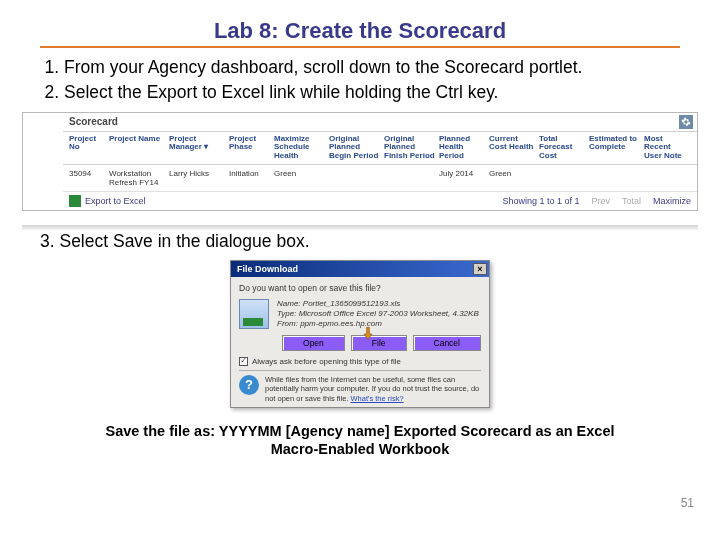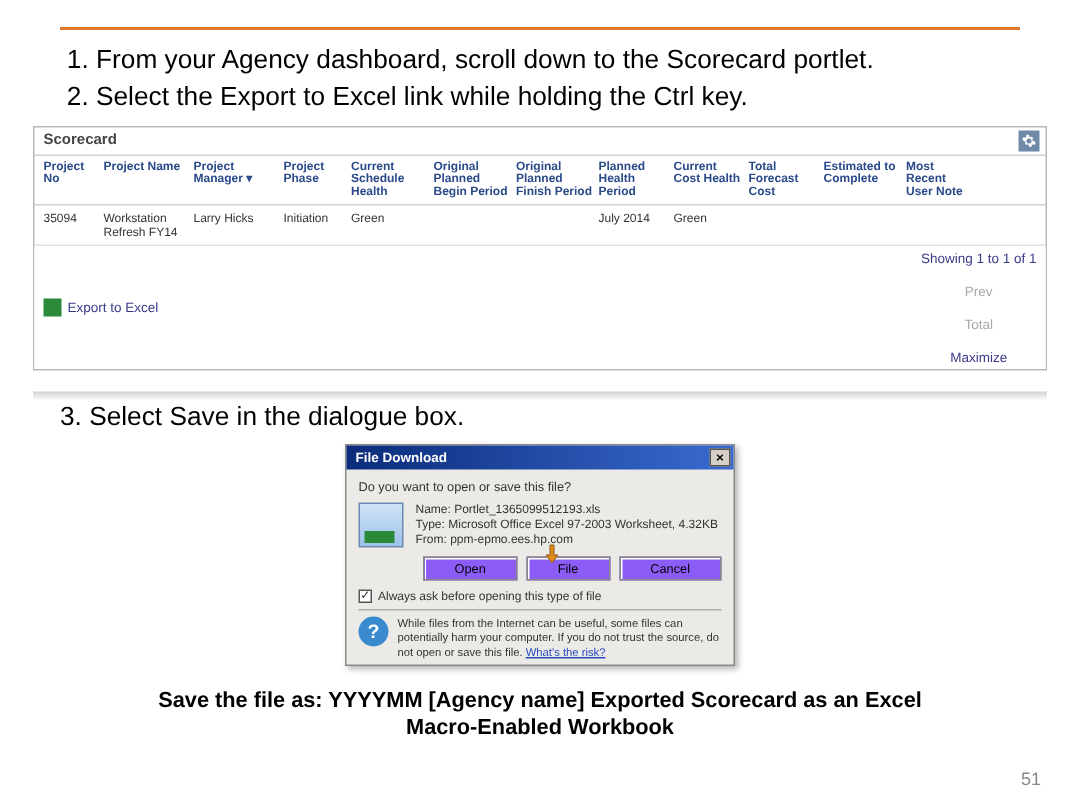--- a/index.html
+++ b/index.html
@@ -34,20 +34,21 @@
     line-height: 1.3;
   }
   ol.steps li { margin-bottom: 2px; }
 
   
   .scorecard {
     border: 1px solid #b8b8b8;
     margin: 4px -18px 14px -18px;
     background: #fff;
     font-size: 8px;
+    padding-left: 40px;
   }
   .sc-titlebar {
     display: flex;
     justify-content: space-between;
     align-items: center;
     padding: 2px 4px 2px 6px;
     border-bottom: 1px solid #cfcfcf;
     font-size: 10px;
     color: #444;
     font-weight: bold;
@@ -82,21 +83,21 @@
     color: #3a3a8a;
     font-size: 9px;
     background: #fff;
   }
   .sc-foot-left { display: flex; align-items: center; gap: 4px; }
   .sc-xls {
     width: 12px; height: 12px;
     background: #2a8a3a;
     display: inline-block;
   }
-  .sc-foot-right { display: flex; align-items: center; gap: 12px; flex-direction: column; }
+  .sc-foot-right { display: flex; align-items: center; gap: 12px; }
   .sc-foot-right .dim { color: #aaa; }
   .sc-shadow { height: 6px; background: linear-gradient(to bottom, rgba(0,0,0,0.18), transparent); margin: 0 -18px 0 -18px; }
 
   .step3 {
     font-size: 17.5px;
     margin: 0 0 8px 0;
   }
 
   
   .dialog {
@@ -137,21 +138,21 @@
     border: 1px solid #6a8ab0;
     position: relative;
   }
   .dlg-fileicon::after {
     content: "";
     position: absolute;
     left: 3px; top: 18px;
     width: 20px; height: 8px;
     background: #2a8a3a;
   }
-  .dlg-meta div { line-height: 1.25; }
+  .dlg-meta div { line-height: 1.25; font-style: italic; }
   .dlg-btns {
     display: flex;
     justify-content: flex-end;
     gap: 6px;
     margin: 4px 0 6px 0;
     position: relative;
   }
   .dlg-btn {
     background: #8b5cf6;
     border: 1px solid #888;
@@ -188,29 +189,30 @@
   .savetext {
     text-align: center;
     font-size: 14.5px;
     font-weight: bold;
     line-height: 1.25;
     margin: 4px 40px 0 40px;
   }
   .pagenum {
     position: absolute;
     right: 26px;
-    bottom: 14px;
+    bottom: 30px;
     font-size: 12px;
     color: #888;
   }
 </style>
 </head>
 <body>
 
 <div class="slide">
+  <h1 class="title">Lab 8: Create the Scorecard</h1>
   <div class="underline"></div>
 
   <ol class="steps">
     <li>From your Agency dashboard, scroll down to the Scorecard portlet.</li>
     <li>Select the Export to Excel link while holding the Ctrl key.</li>
   </ol>
 
   <div class="scorecard">
     <div class="sc-titlebar">
       <span>Scorecard</span>
@@ -218,21 +220,21 @@
         <svg viewBox="0 0 24 24">
             <path d="M12 8a4 4 0 100 8 4 4 0 000-8zm9 4a7 7 0 01-.1 1.2l2 1.6-2 3.4-2.4-1a7 7 0 01-2 1.2l-.4 2.6h-4l-.4-2.6a7 7 0 01-2-1.2l-2.4 1-2-3.4 2-1.6A7 7 0 013 12a7 7 0 01.1-1.2l-2-1.6 2-3.4 2.4 1a7 7 0 012-1.2L8 2h4l.4 2.6a7 7 0 012 1.2l2.4-1 2 3.4-2 1.6c.1.4.2.8.2 1.2z"></path>
           </svg>
       </span>
     </div>
     <div class="sc-head">
       <div>Project No</div>
       <div>Project Name</div>
       <div>Project Manager ▾</div>
       <div>Project Phase</div>
-      <div>Current Schedule Health</div>
+      <div>Maximize Schedule Health</div>
       <div>Original Planned Begin Period</div>
       <div>Original Planned Finish Period</div>
       <div>Planned Health Period</div>
       <div>Current Cost Health</div>
       <div>Total Forecast Cost</div>
       <div>Estimated to Complete</div>
       <div>Most Recent User Note</div>
       <div></div>
     </div>
     <div class="sc-row">

